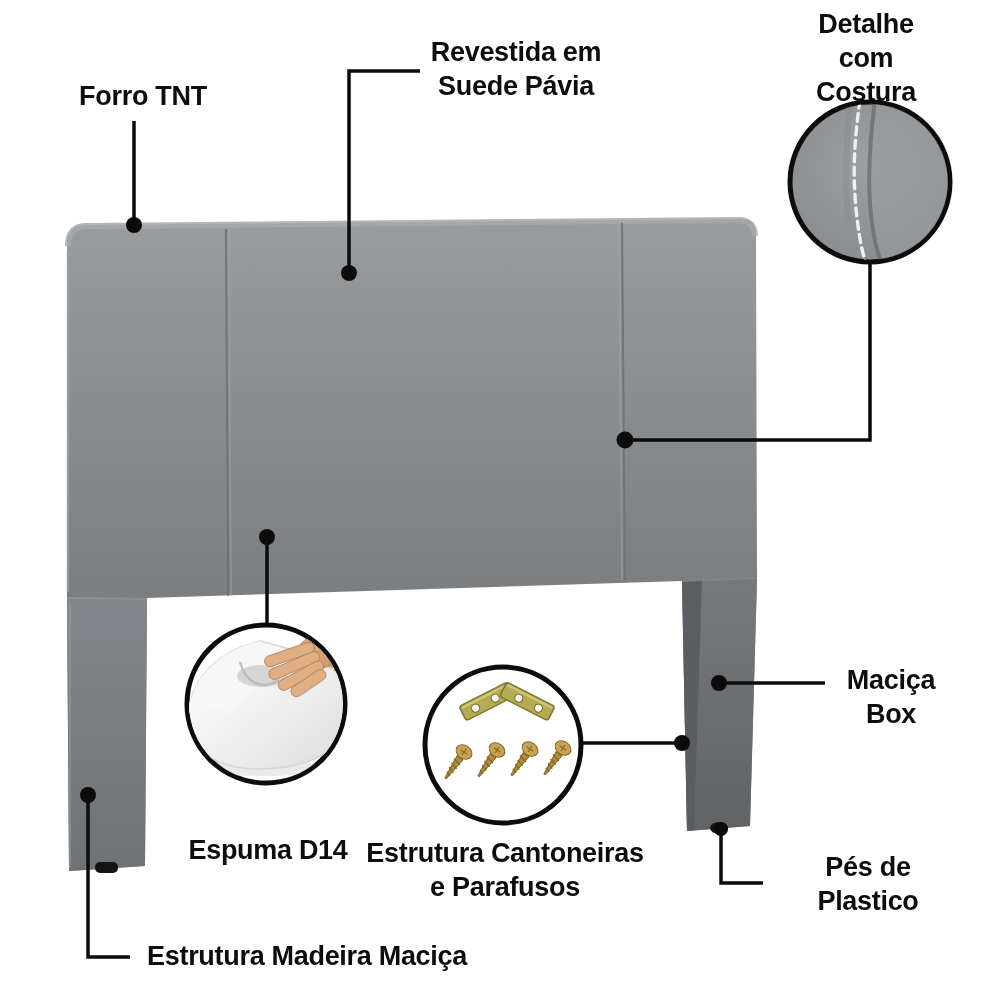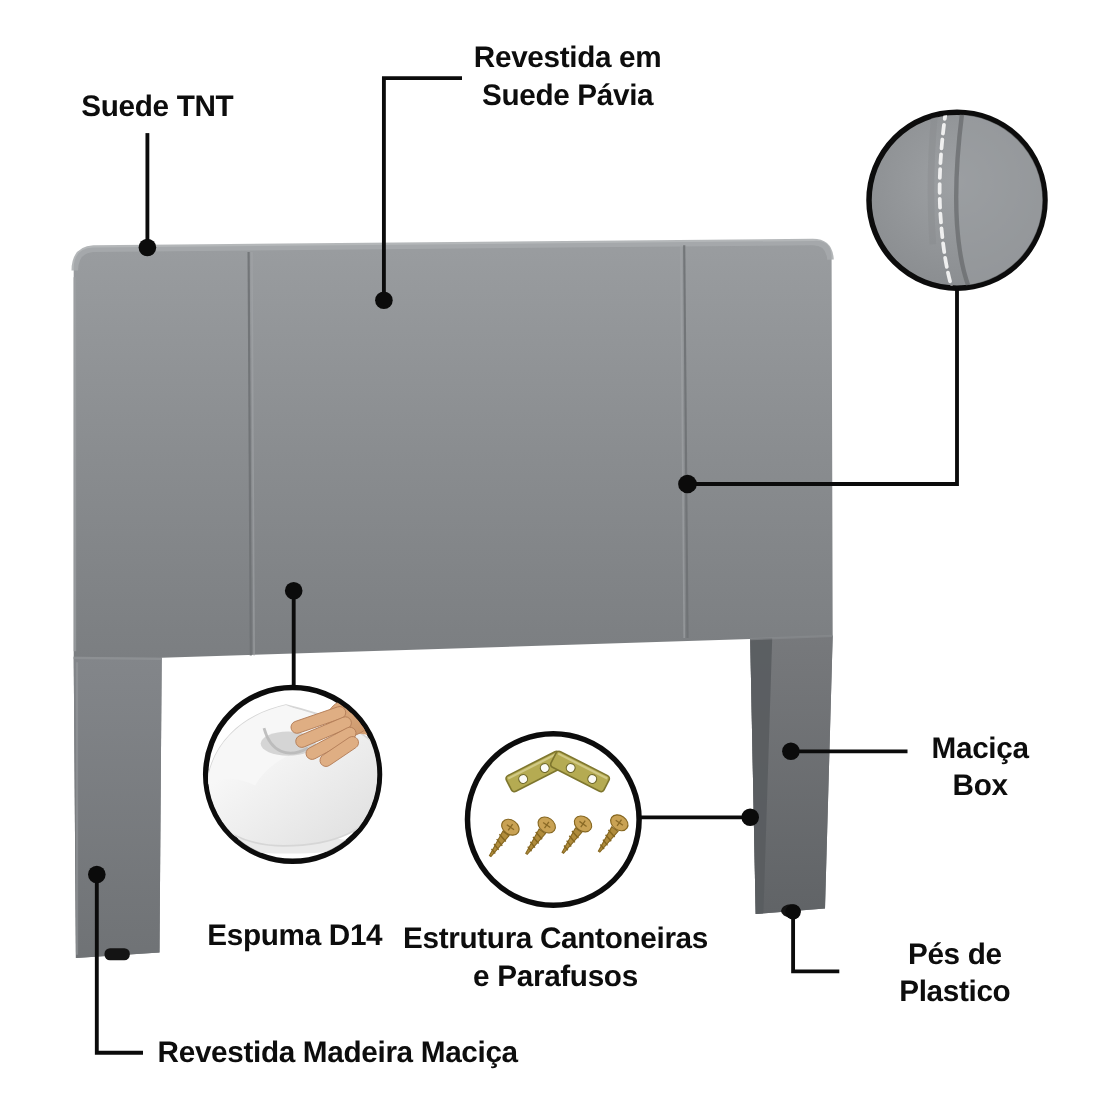--- a/index.html
+++ b/index.html
@@ -186,31 +186,33 @@
       <circle cx="349" cy="273" r="8"></circle>
       <circle cx="625" cy="440" r="8.5"></circle>
       <circle cx="267" cy="537" r="8"></circle>
       <circle cx="682" cy="743" r="8"></circle>
       <circle cx="719" cy="683" r="8"></circle>
       <circle cx="721" cy="829" r="7"></circle>
       <circle cx="88" cy="795" r="8"></circle>
     </g>
   </svg>
 
-  <div class="callout" style="left:143px; top:96px;">Suede TNT</div>
+  <div class="callout" style="left:143px; top:96px;">Forro TNT</div>
 
   <div class="callout" style="left:516px; top:69px;">Revestida em
 Suede Pávia</div>
 
+  <div class="callout" style="left:866px; top:58px;">Detalhe com
+Costura</div>
 
   <div class="callout" style="left:268px; top:806px;margin-top:44px;">Espuma D14</div>
 
   <div class="callout" style="left:505px; top:870px;">Estrutura Cantoneiras
 e Parafusos</div>
 
   <div class="callout" style="left:891px; top:697px;">Maciça
 Box</div>
 
   <div class="callout" style="left:868px; top:884px;">Pés de Plastico</div>
 
-  <div class="callout" style="left:307px; top:956px;">Revestida Madeira Maciça</div>
+  <div class="callout" style="left:307px; top:956px;">Estrutura Madeira Maciça</div>
 
 </div>
 
 </body></html>

